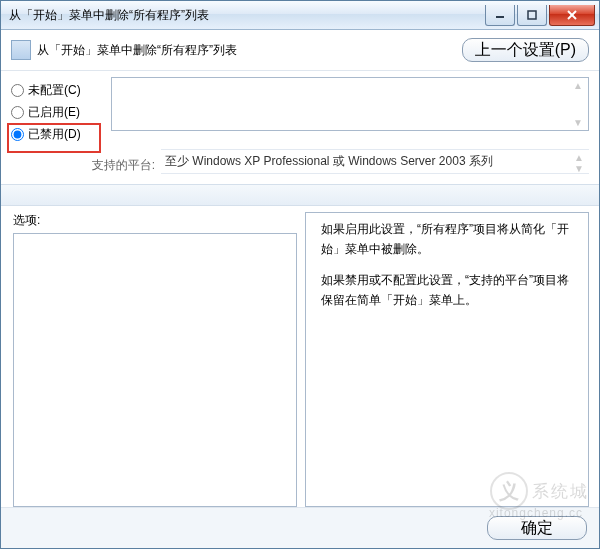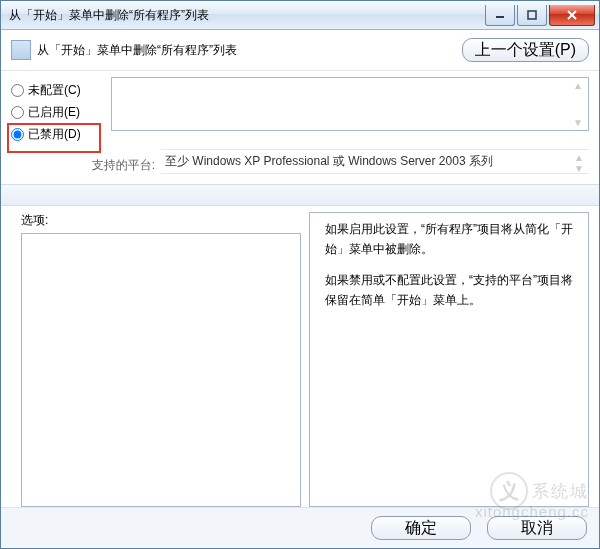--- a/index.html
+++ b/index.html
@@ -28,30 +28,30 @@
   .comment-col{flex:1;display:flex}
   .comment-label{width:44px;padding-top:2px;color:#000}
   .comment-box{flex:1;height:54px;border:1px solid #a9b9cc;background:#fff;color:#888;padding:2px 4px;box-sizing:border-box;position:relative}
   .comment-box .scroll-hint{position:absolute;right:2px;top:2px;bottom:2px;width:16px;display:flex;flex-direction:column;justify-content:space-between;opacity:.35}
   .scroll-hint span{font-size:10px;text-align:center;color:#666}
   .platform-row{display:flex;align-items:flex-end;padding:0 10px 4px 10px}
   .platform-row .plabel{width:144px;text-align:right;padding-right:6px;color:#666}
   .platform-row .pval{flex:1;border:1px solid #e3e9f1;border-left:none;border-right:none;padding:3px 4px;color:#333;position:relative}
   .platform-row .pval .scroll-hint{position:absolute;right:2px;top:2px;bottom:2px;width:16px;display:flex;flex-direction:column;justify-content:space-between;opacity:.35}
   .section-bar{height:20px;background:linear-gradient(#f4f8fc,#e6eef7);border-top:1px solid #d4dfeb;border-bottom:1px solid #d4dfeb;margin:6px 0 0 0}
-  .lower{flex:1;display:flex;gap:8px;padding:6px 10px 0 20px;min-height:0}
+  .lower{flex:1;display:flex;gap:8px;padding:6px 10px 0 12px;min-height:0}
   .lower-col{flex:1;display:flex;flex-direction:column;min-height:0}
   .lower-col .col-title{margin-bottom:4px}
   .panel{flex:1;border:1px solid #a9b9cc;background:#fff;overflow:hidden;position:relative;min-height:0}
   .help-text{padding:6px 8px;line-height:1.7;color:#000}
   .help-text p{margin:0 0 10px 7px}
   .watermark{position:absolute;right:10px;bottom:38px;opacity:.18;pointer-events:none;display:flex;align-items:center;gap:4px;color:#333}
   .watermark .wicon{width:34px;height:34px;border:2px solid #666;border-radius:50%;display:flex;align-items:center;justify-content:center;font-size:20px;font-weight:bold}
   .watermark .wtext{font-size:17px;letter-spacing:2px}
-  .watermark .wsub{position:absolute;right:0;bottom:-10px;font-size:15px;letter-spacing:1px}
+  .watermark .wsub{position:absolute;right:6px;bottom:-10px;font-size:12px;letter-spacing:1px}
   
   .footer{height:40px;border-top:1px solid #dfe6ee;display:flex;align-items:center;justify-content:flex-end;gap:16px;padding:0 12px;background:#f2f6fa}
   .footer .btn{min-width:74px}
 </style>
 </head>
 <body>
 
 <div class="window">
 
   <div class="titlebar">
@@ -147,19 +147,16 @@
     <div class="watermark">
       <div class="wicon">义</div>
       <div class="wtext">系统城</div>
       <div class="wsub">xitongcheng.cc</div>
     </div>
 
     <div class="footer">
       <div class="btn">
           <span>确定</span>
         </div>
-      <div class="btn">
-          <span>取消</span>
-        </div>
     </div>
 
   </div>
 </div>
 
 </body></html>

